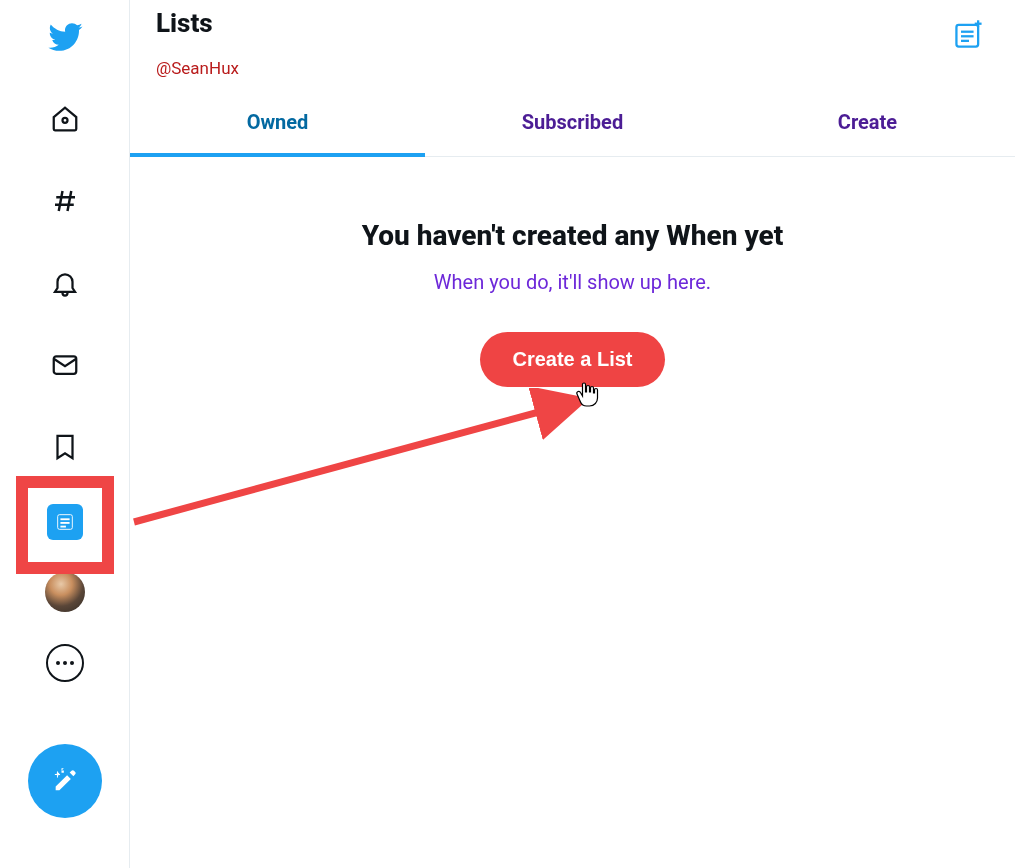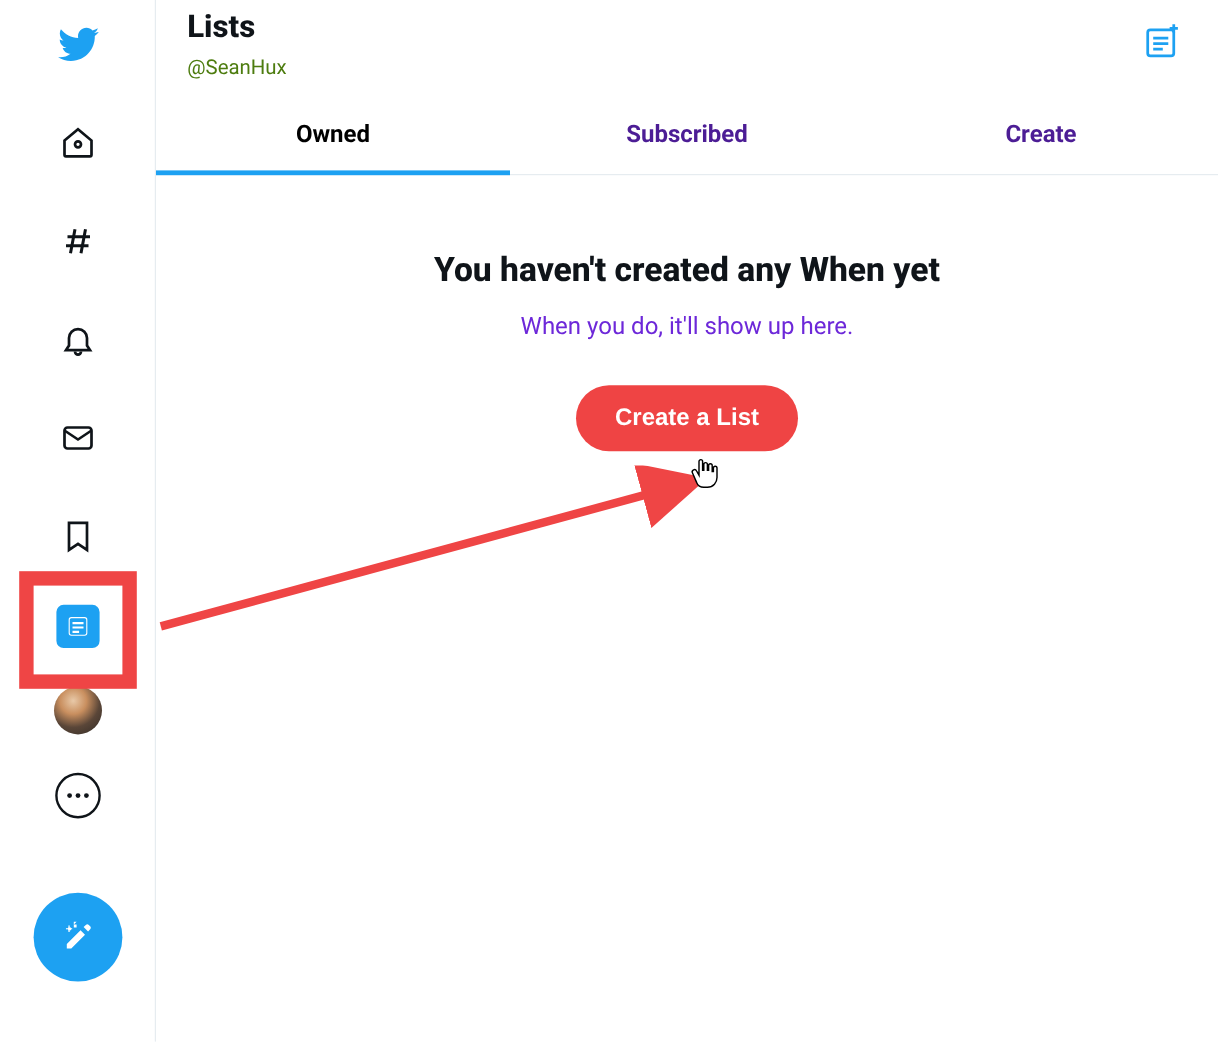--- a/index.html
+++ b/index.html
@@ -102,22 +102,22 @@
       justify-content: space-between;
     }
     .header-left { }
     .page-title {
       font-size: 26px;
       font-weight: 800;
       color: #0f1419;
     }
     .handle {
       font-size: 17px;
-      color: #4d7c0f;
-      margin-top: 9px;
+      color: #b91c1c;
+      margin-top: 20px;
     }
     .new-list-icon {
       width: 32px;
       height: 32px;
       cursor: pointer;
       margin-top: 10px;
       margin-right: 4px;
     }
     .new-list-icon svg { fill: none; stroke: #1da1f2; stroke-width: 2; }
 
@@ -128,21 +128,21 @@
     .tab {
       flex: 1;
       text-align: center;
       padding: 20px 0 22px 0;
       font-size: 20px;
       font-weight: 700;
       color: #4c1d95;
       cursor: pointer;
       position: relative;
     }
-    .tab.active { color: #000000; }
+    .tab.active { color: #0369a1; }
     .tab.active::after {
       content: "";
       position: absolute;
       bottom: -1px;
       left: 0;
       right: 0;
       height: 4px;
       background: #1da1f2;
     }
 

